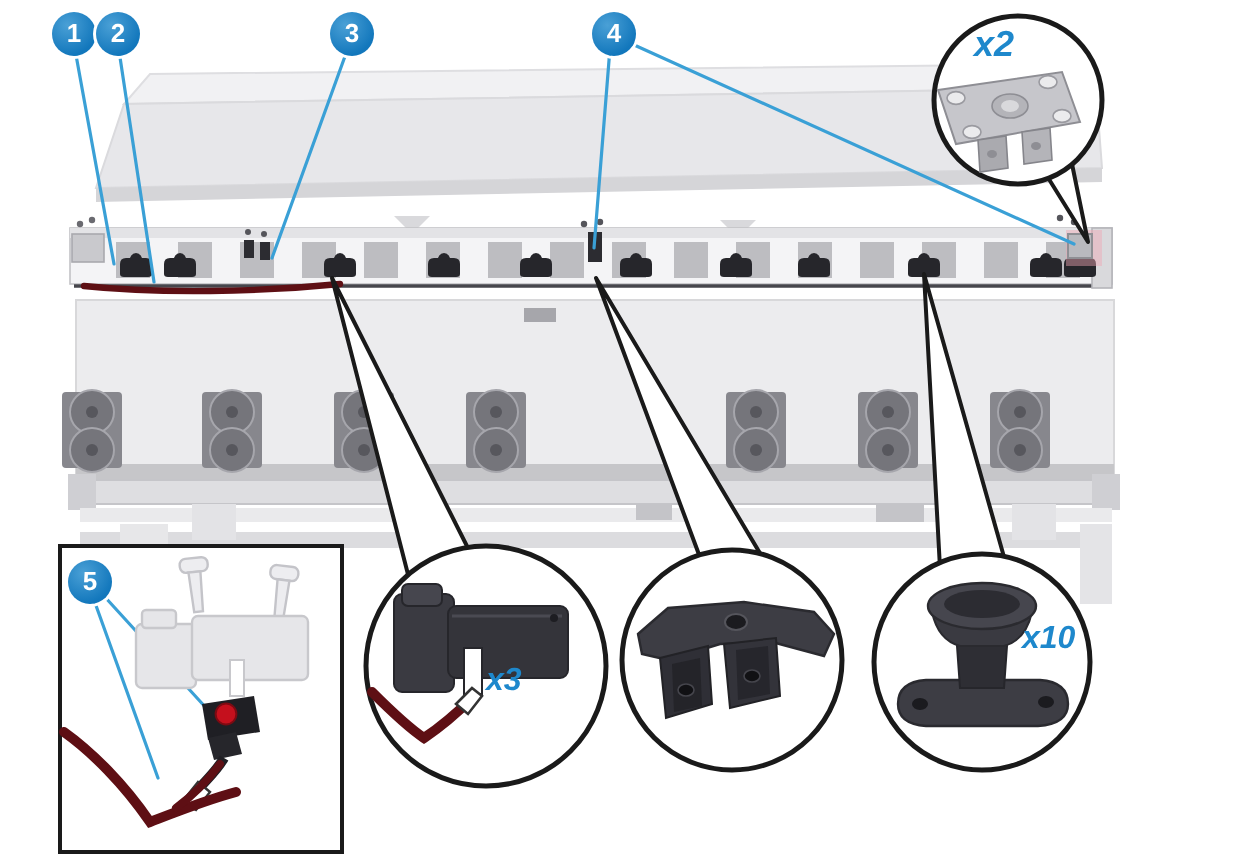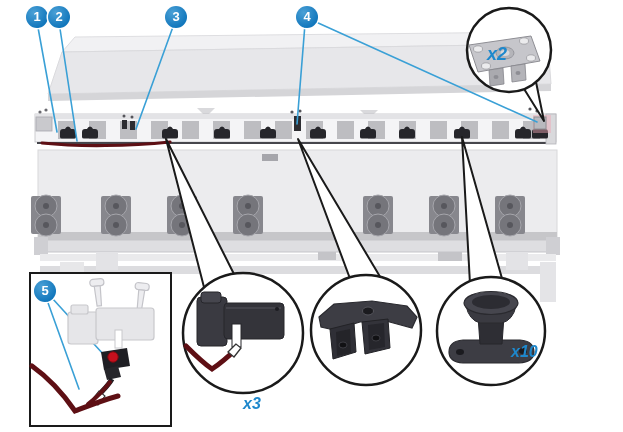--- a/index.html
+++ b/index.html
@@ -4,21 +4,21 @@
 <style>
   html,body{margin:0;padding:0;background:#fff;}
   .stage{position:relative;width:623px;height:432px;background:#fff;overflow:hidden;
          font-family:"Liberation Sans",sans-serif;}
   .stage svg{position:absolute;left:0;top:0;}
   .badge{position:absolute;width:22px;height:22px;border-radius:50%;
          background:radial-gradient(circle at 35% 30%, #4aa0d6, var(--callout-blue,#1277bc) 72%);
          color:#fff;font:700 13px/22px "Liberation Sans",sans-serif;text-align:center;
          box-shadow:0 0 0 1.5px #fff;}
   .qty{position:absolute;color:var(--quantity-blue,#1e88cc);
-       font:italic 700 16px/1 "Liberation Sans",sans-serif;white-space:nowrap;margin-top:32px;}
+       font:italic 700 16px/1 "Liberation Sans",sans-serif;white-space:nowrap;}
   .qty.big{font-size:18px;}
   .blue-line{stroke:var(--leader-blue,#3aa0d6);stroke-width:1.6;fill:none;stroke-linecap:round;}
   .red-cable{stroke:var(--cable-red,#5e0f14);fill:none;stroke-linecap:round;}
   .wedge{fill:#ffffff;stroke:#1a1a1a;stroke-width:2;stroke-linejoin:round;}
   .zoom-circle{fill:#ffffff;stroke:#1a1a1a;stroke-width:2.5;}
   .ghost{fill:#e6e6e9;stroke:#c8c8cc;stroke-width:1.2;}
 </style>
 </head>
 <body>
 
@@ -225,15 +225,15 @@
   </g>
 </svg>
 
 <div class="badge" style="left:26px;top:6px">1</div>
 <div class="badge" style="left:48px;top:6px">2</div>
 <div class="badge" style="left:165px;top:6px">3</div>
 <div class="badge" style="left:296px;top:6px">4</div>
 <div class="badge" style="left:34px;top:280px">5</div>
 
 <div class="qty big" style="left:487px;top:13px">x2</div>
-<div class="qty" style="left:243px;top:364px">x3</div>
+<div class="qty" style="left:243px;top:333px">x3</div>
 <div class="qty" style="left:511px;top:312px">x10</div>
 </div>
 
 </body></html>

